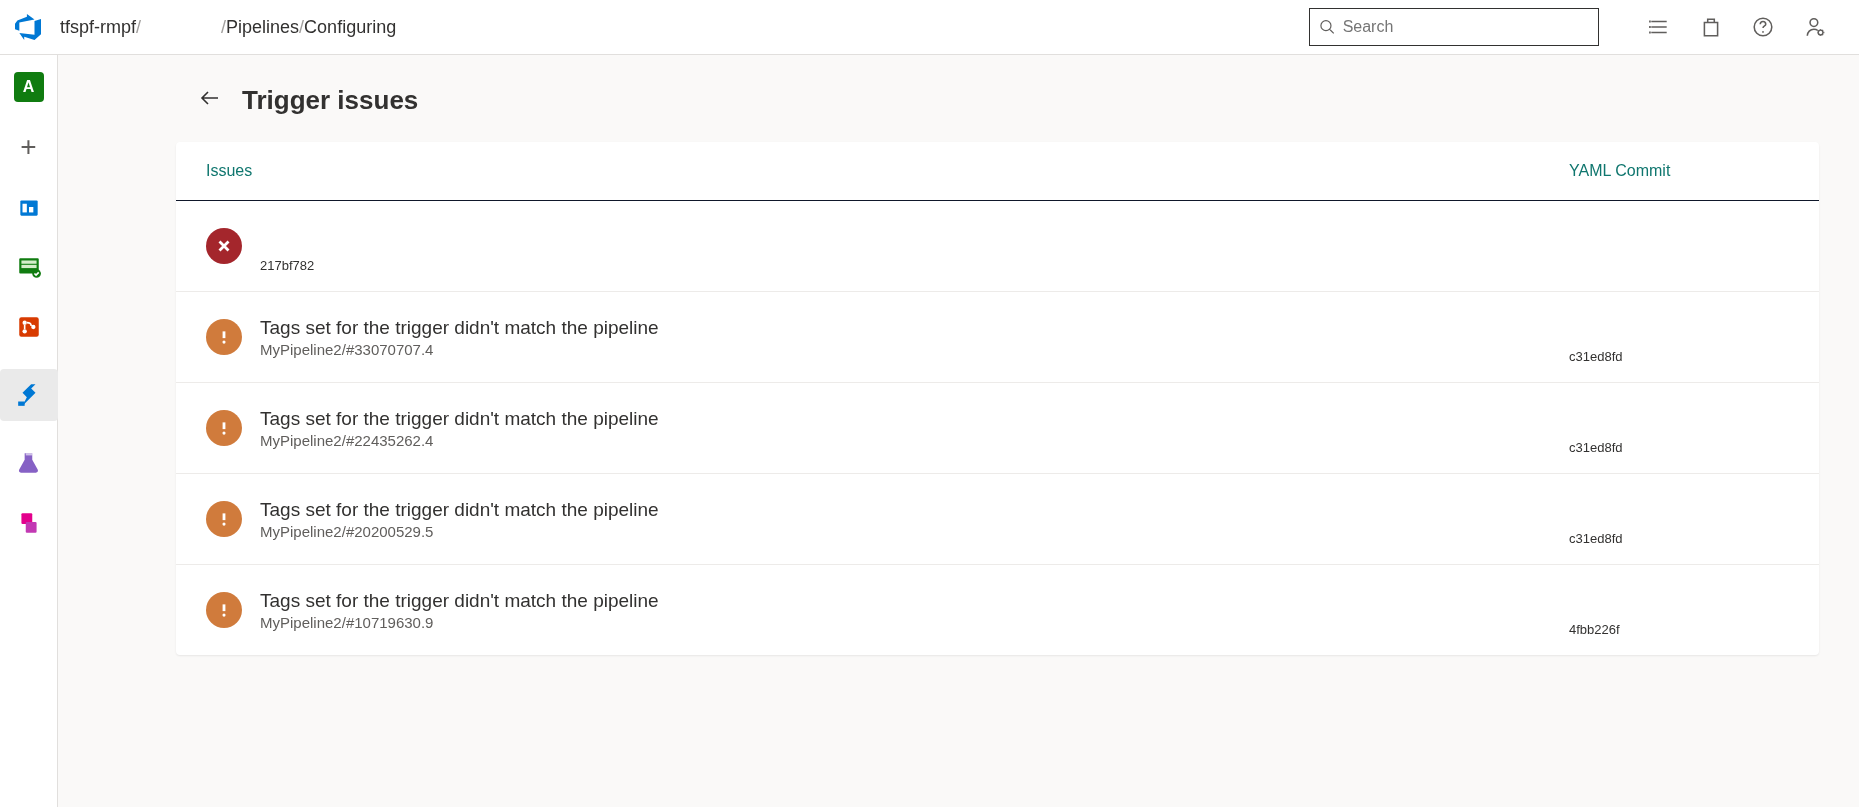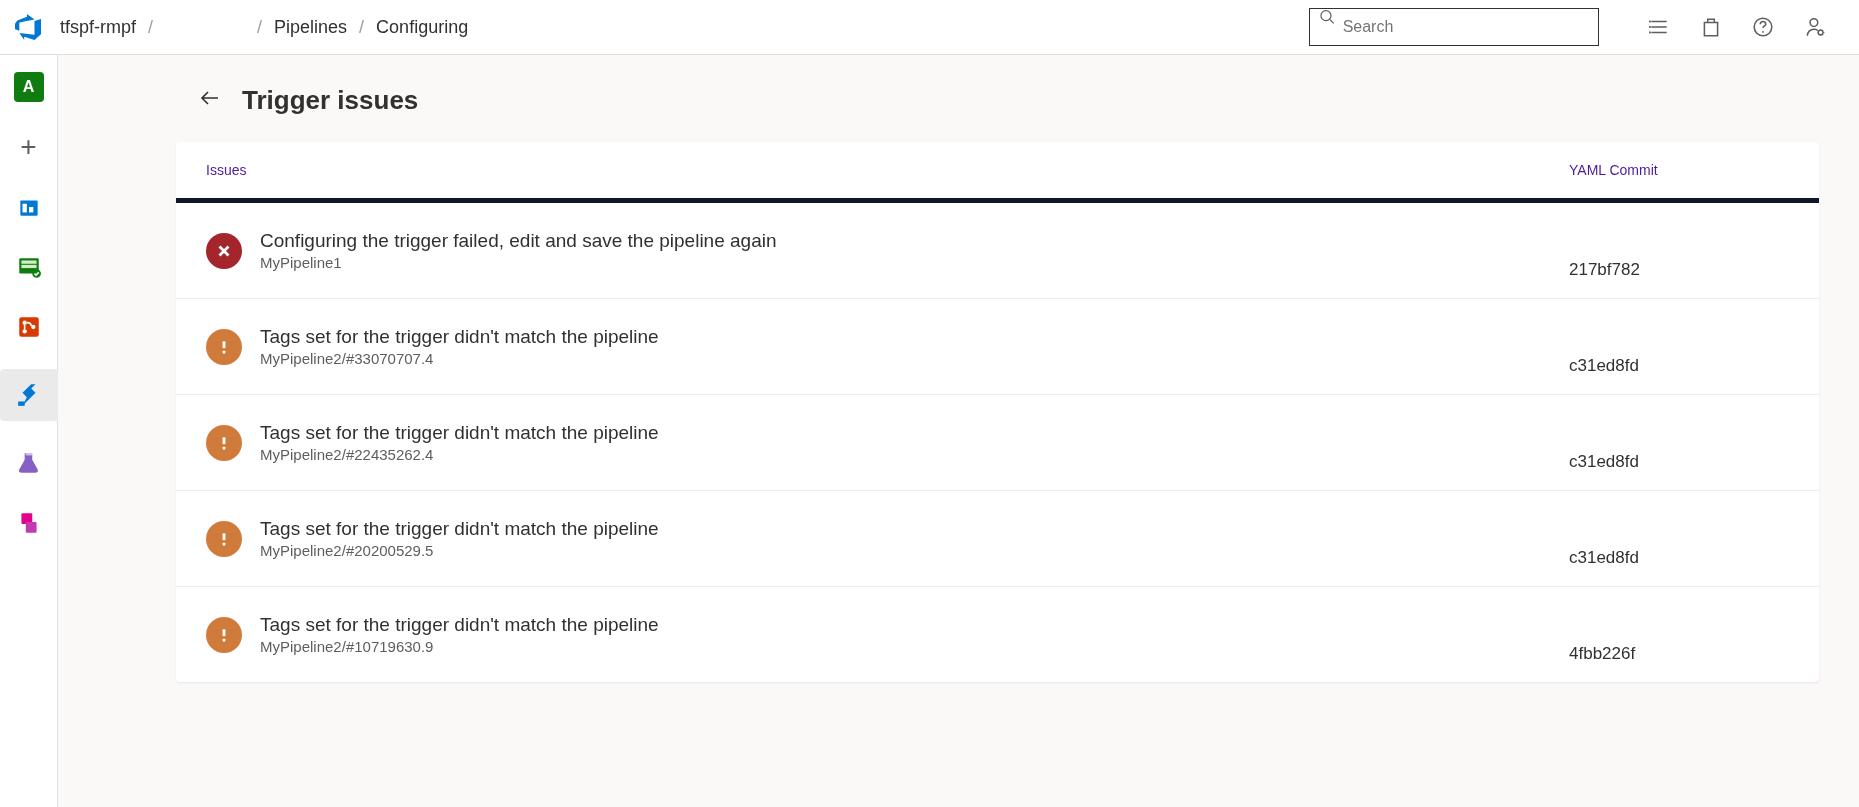--- a/index.html
+++ b/index.html
@@ -21,32 +21,32 @@
       width: 32px;
       height: 32px;
       display: flex;
       align-items: center;
       justify-content: center;
       margin-right: 8px;
     }
     .breadcrumb {
       display: flex;
       align-items: center;
-      gap: 12px;
       font-size: 18px;
       color: #605e5c;
       flex: 1;
     }
     .breadcrumb-item { color: #323130; }
     .breadcrumb-sep { color: #a19f9d; }
     .search-box {
       width: 290px;
       height: 38px;
       border: 1px solid #323130;
       display: flex;
+      align-items: center;
       padding: 0 10px;
       gap: 8px;
     }
     .search-box input {
       border: none;
       outline: none;
       font-size: 16px;
       width: 100%;
       color: #605e5c;
     }
@@ -135,23 +135,23 @@
     }
     .content-card {
       background: #fff;
       margin: 0 40px 0 118px;
       border-radius: 4px;
       box-shadow: 0 1px 2px rgba(0,0,0,0.08);
     }
     .table-header {
       display: flex;
       padding: 20px 30px;
-      border-bottom: 5px solid #0f172a;
-      color: #4c1d95;
-      font-size: 14px;
+      border-bottom: 1px solid #0f172a;
+      color: #0f766e;
+      font-size: 16px;
     }
     .col-issues { flex: 1; }
     .col-commit { width: 220px; }
     .issue-row {
       display: flex;
       align-items: center;
       padding: 18px 30px;
       border-bottom: 1px solid #edebe9;
     }
     .issue-row:last-child { border-bottom: none; }
@@ -172,21 +172,21 @@
       font-size: 19px;
       color: #323130;
       margin-bottom: 2px;
     }
     .issue-sub {
       font-size: 15px;
       color: #605e5c;
     }
     .issue-commit {
       width: 220px;
-      font-size: 17px;
+      font-size: 13px;
       color: #323130;
       margin-top: 39px;
     }
   </style>
 </head>
 <body>
 
 <div class="header">
   <div class="logo">
     <svg width="26" height="26" viewBox="0 0 24 24">
@@ -306,24 +306,20 @@
         <div class="col-issues">Issues</div>
         <div class="col-commit">YAML Commit</div>
       </div>
 
       <div class="issue-row">
         <div class="issue-icon error">
           <svg width="18" height="18" viewBox="0 0 16 16">
               <path d="M4 4l8 8M12 4l-8 8" stroke="#fff" stroke-width="2.5"></path>
             </svg>
         </div>
-        <div class="issue-text">
-          <div class="issue-title">Configuring the trigger failed, edit and save the pipeline again</div>
-          <div class="issue-sub">MyPipeline1</div>
-        </div>
         <div class="issue-commit">217bf782</div>
       </div>
 
       <div class="issue-row">
         <div class="issue-icon warning">
           <svg width="18" height="18" viewBox="0 0 16 16">
               <path d="M8 3v6" stroke="#fff" stroke-width="2.5"></path>
               <circle cx="8" cy="12.5" r="1.4" fill="#fff"></circle>
             </svg>
         </div>

